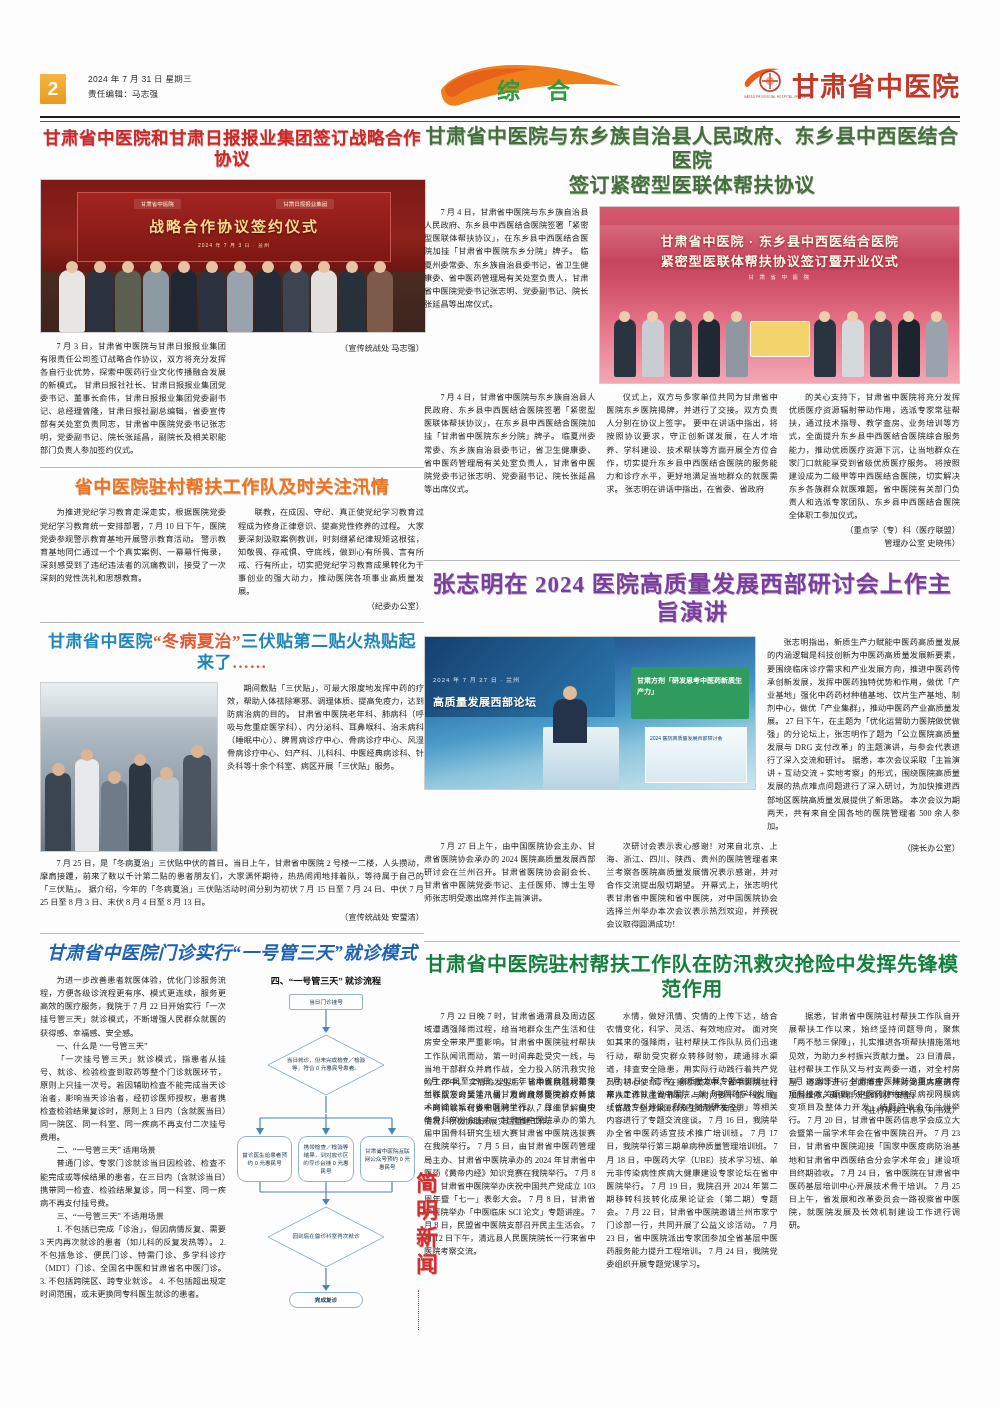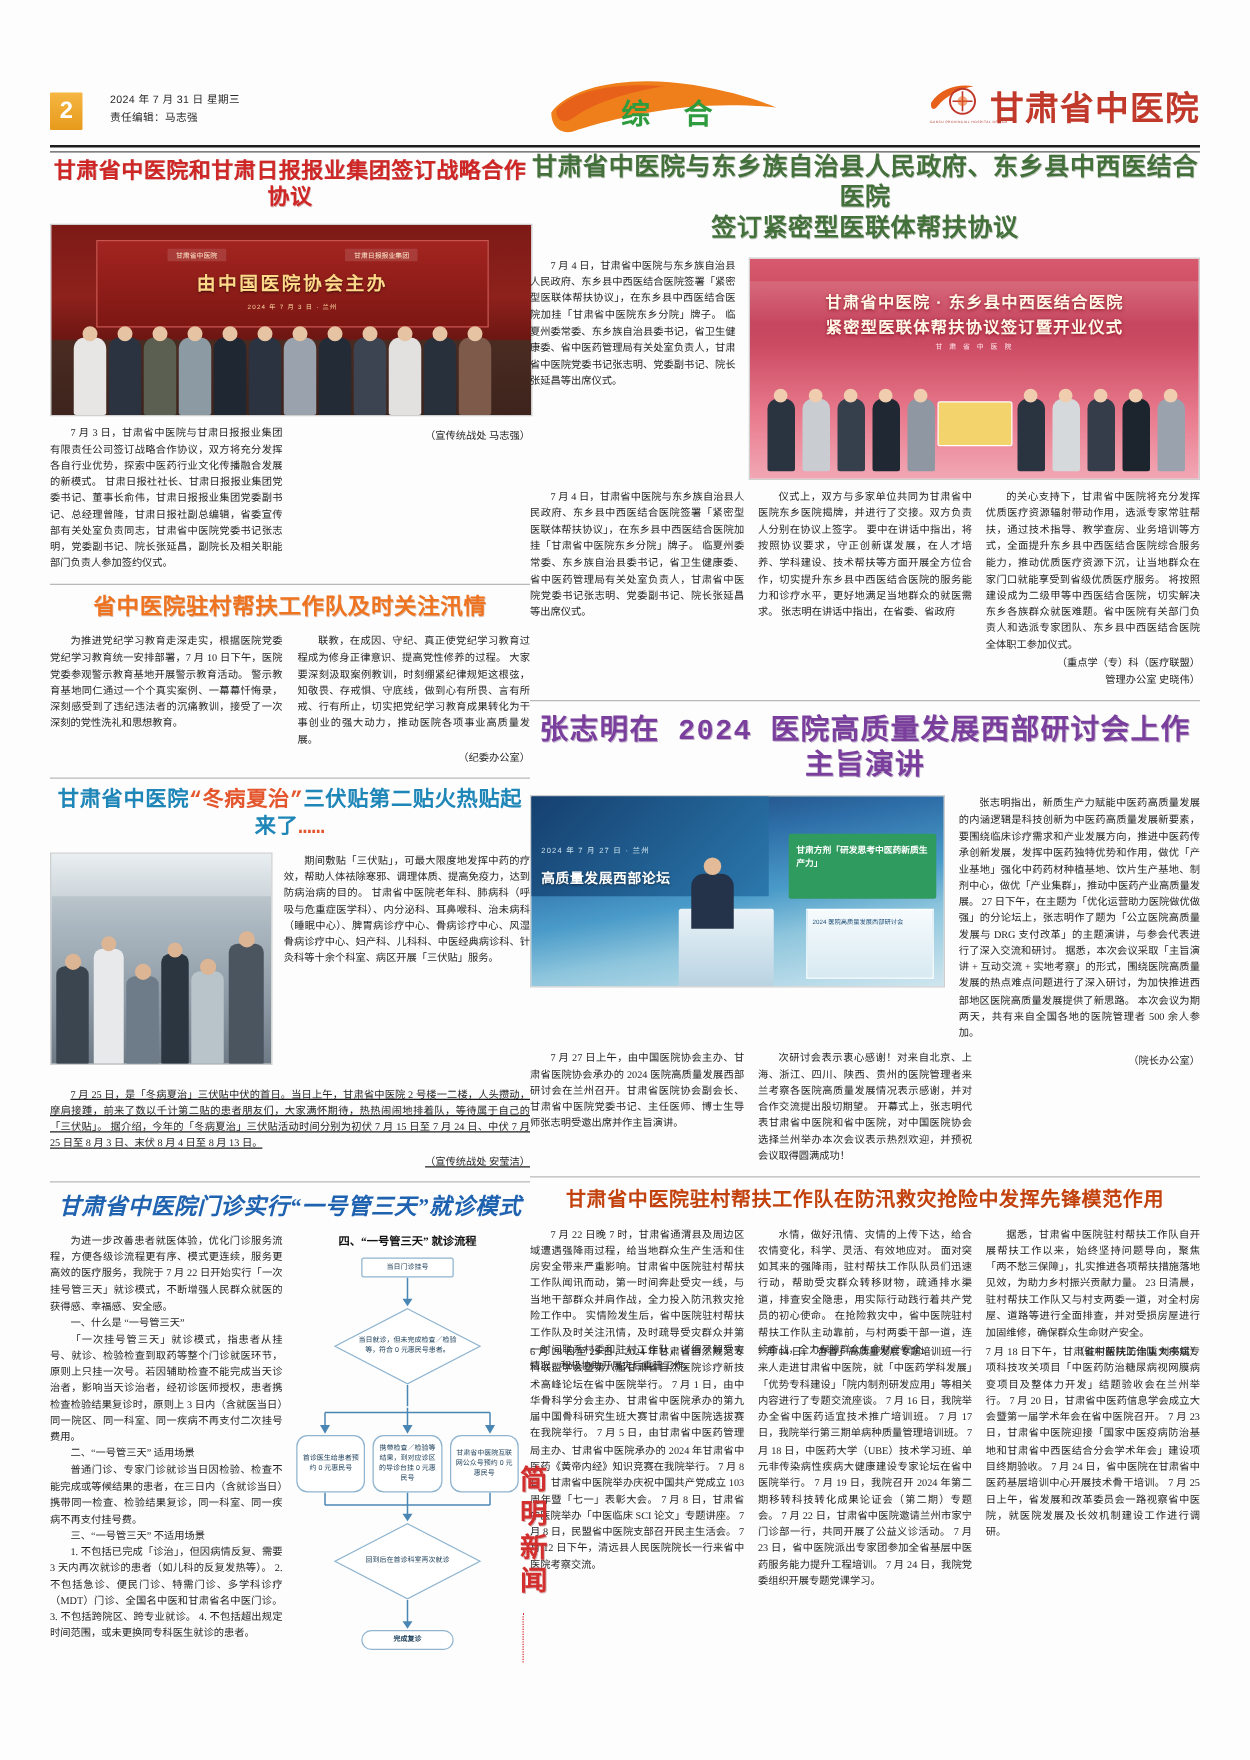--- a/index.html
+++ b/index.html
@@ -63,21 +63,21 @@
     position:absolute;left:40px;top:120.5px;width:920px;height:.8px;background:#555;
   }
 
   
   .col-left{position:absolute;left:40px;top:128px;width:384px;}
   .col-right{position:absolute;left:424px;top:124px;width:536px;}
 
   
   .hl{
     font-weight:bold;text-align:center;line-height:1.22;
-    font-family:Liberation Mono, monospace;
+    font-family:Liberation Serif, serif;
     letter-spacing:.5px;
   }
   .hl-red{
     color:#cf2626;font-size:17.5px;
     text-shadow:.6px .6px 0 rgba(120,0,0,.35);
   }
   .hl-green{
     color:#44703c;font-size:20px;
     text-shadow:.6px .6px 0 rgba(30,60,20,.3);
   }
@@ -87,21 +87,21 @@
   }
   .hl-teal{
     color:#1f86b8;font-size:17px;
   }
   .hl-teal .q{color:#e4572e;}
   .hl-purple{
     color:#7a3f9d;font-size:23px;letter-spacing:1px;
     text-shadow:.8px .8px 0 rgba(60,10,90,.3);
   }
   .hl-red2{
-    color:#c2410c;font-size:16px;
+    color:#15803d;font-size:20px;
   }
   .hl-blue{
     color:#1f62b0;font-size:18px;
     font-family:"Liberation Serif",serif;font-style:italic;
   }
 
   
   .photo{position:relative;overflow:hidden;background:#ddd;border:.5px solid #cfcfcf;}
 
   
@@ -320,21 +320,21 @@
 
     <div>
       <div class="hl hl-red">甘肃省中医院和甘肃日报报业集团签订战略合作协议</div>
 
       <div class="photo ph1" style="margin-top:8px;">
         <div class="screen">
           <div class="scr-top">
             <span>甘肃省中医院</span>
             <span>甘肃日报报业集团</span>
           </div>
-          <div class="scr-main">由中国医院协会主办</div>
+          <div class="scr-main">战略合作协议签约仪式</div>
           <div class="scr-sub">2024 年 7 月 3 日 · 兰州</div>
         </div>
         <div class="people">
           <div class="p" style="left:0px;background:#e8e6e4;">
               <i class="head"></i>
             </div>
           <div class="p" style="left:28px;background:#2b3340;">
               <i class="head"></i>
             </div>
           <div class="p" style="left:56px;background:#5a5f52;">
@@ -430,21 +430,21 @@
           </div>
         </div>
         <div style="flex:1;">
           <div class="body-col">
             <p>期间敷贴「三伏贴」，可最大限度地发挥中药的疗效，帮助人体祛除寒邪、调理体质、提高免疫力，达到防病治病的目的。
 甘肃省中医院老年科、肺病科（呼吸与危重症医学科）、内分泌科、耳鼻喉科、治未病科（睡眠中心）、脾胃病诊疗中心、骨病诊疗中心、风湿骨病诊疗中心、妇产科、儿科科、中医经典病诊科、针灸科等十余个科室、病区开展「三伏贴」服务。</p>
           </div>
         </div>
       </div>
 
-      <div class="body-col" style="margin-top:17px;text-decoration:underline;">
+      <div class="body-col" style="margin-top:5px;">
         <p>7 月 25 日，是「冬病夏治」三伏贴中伏的首日。当日上午，甘肃省中医院 2 号楼一二楼，人头攒动，摩肩接踵，前来了数以千计第二贴的患者朋友们，大家满怀期待，热热闹闹地排着队，等待属于自己的「三伏贴」。
 据介绍，今年的「冬病夏治」三伏贴活动时间分别为初伏 7 月 15 日至 7 月 24 日、中伏 7 月 25 日至 8 月 3 日、末伏 8 月 4 日至 8 月 13 日。</p>
         <div class="sigline">（宣传统战处  安莹洁）</div>
       </div>
     </div>
 
     <div class="divider-h" style="margin:9px 0 9px 0;"></div>
 
     <div>
       <div class="hl hl-blue">

